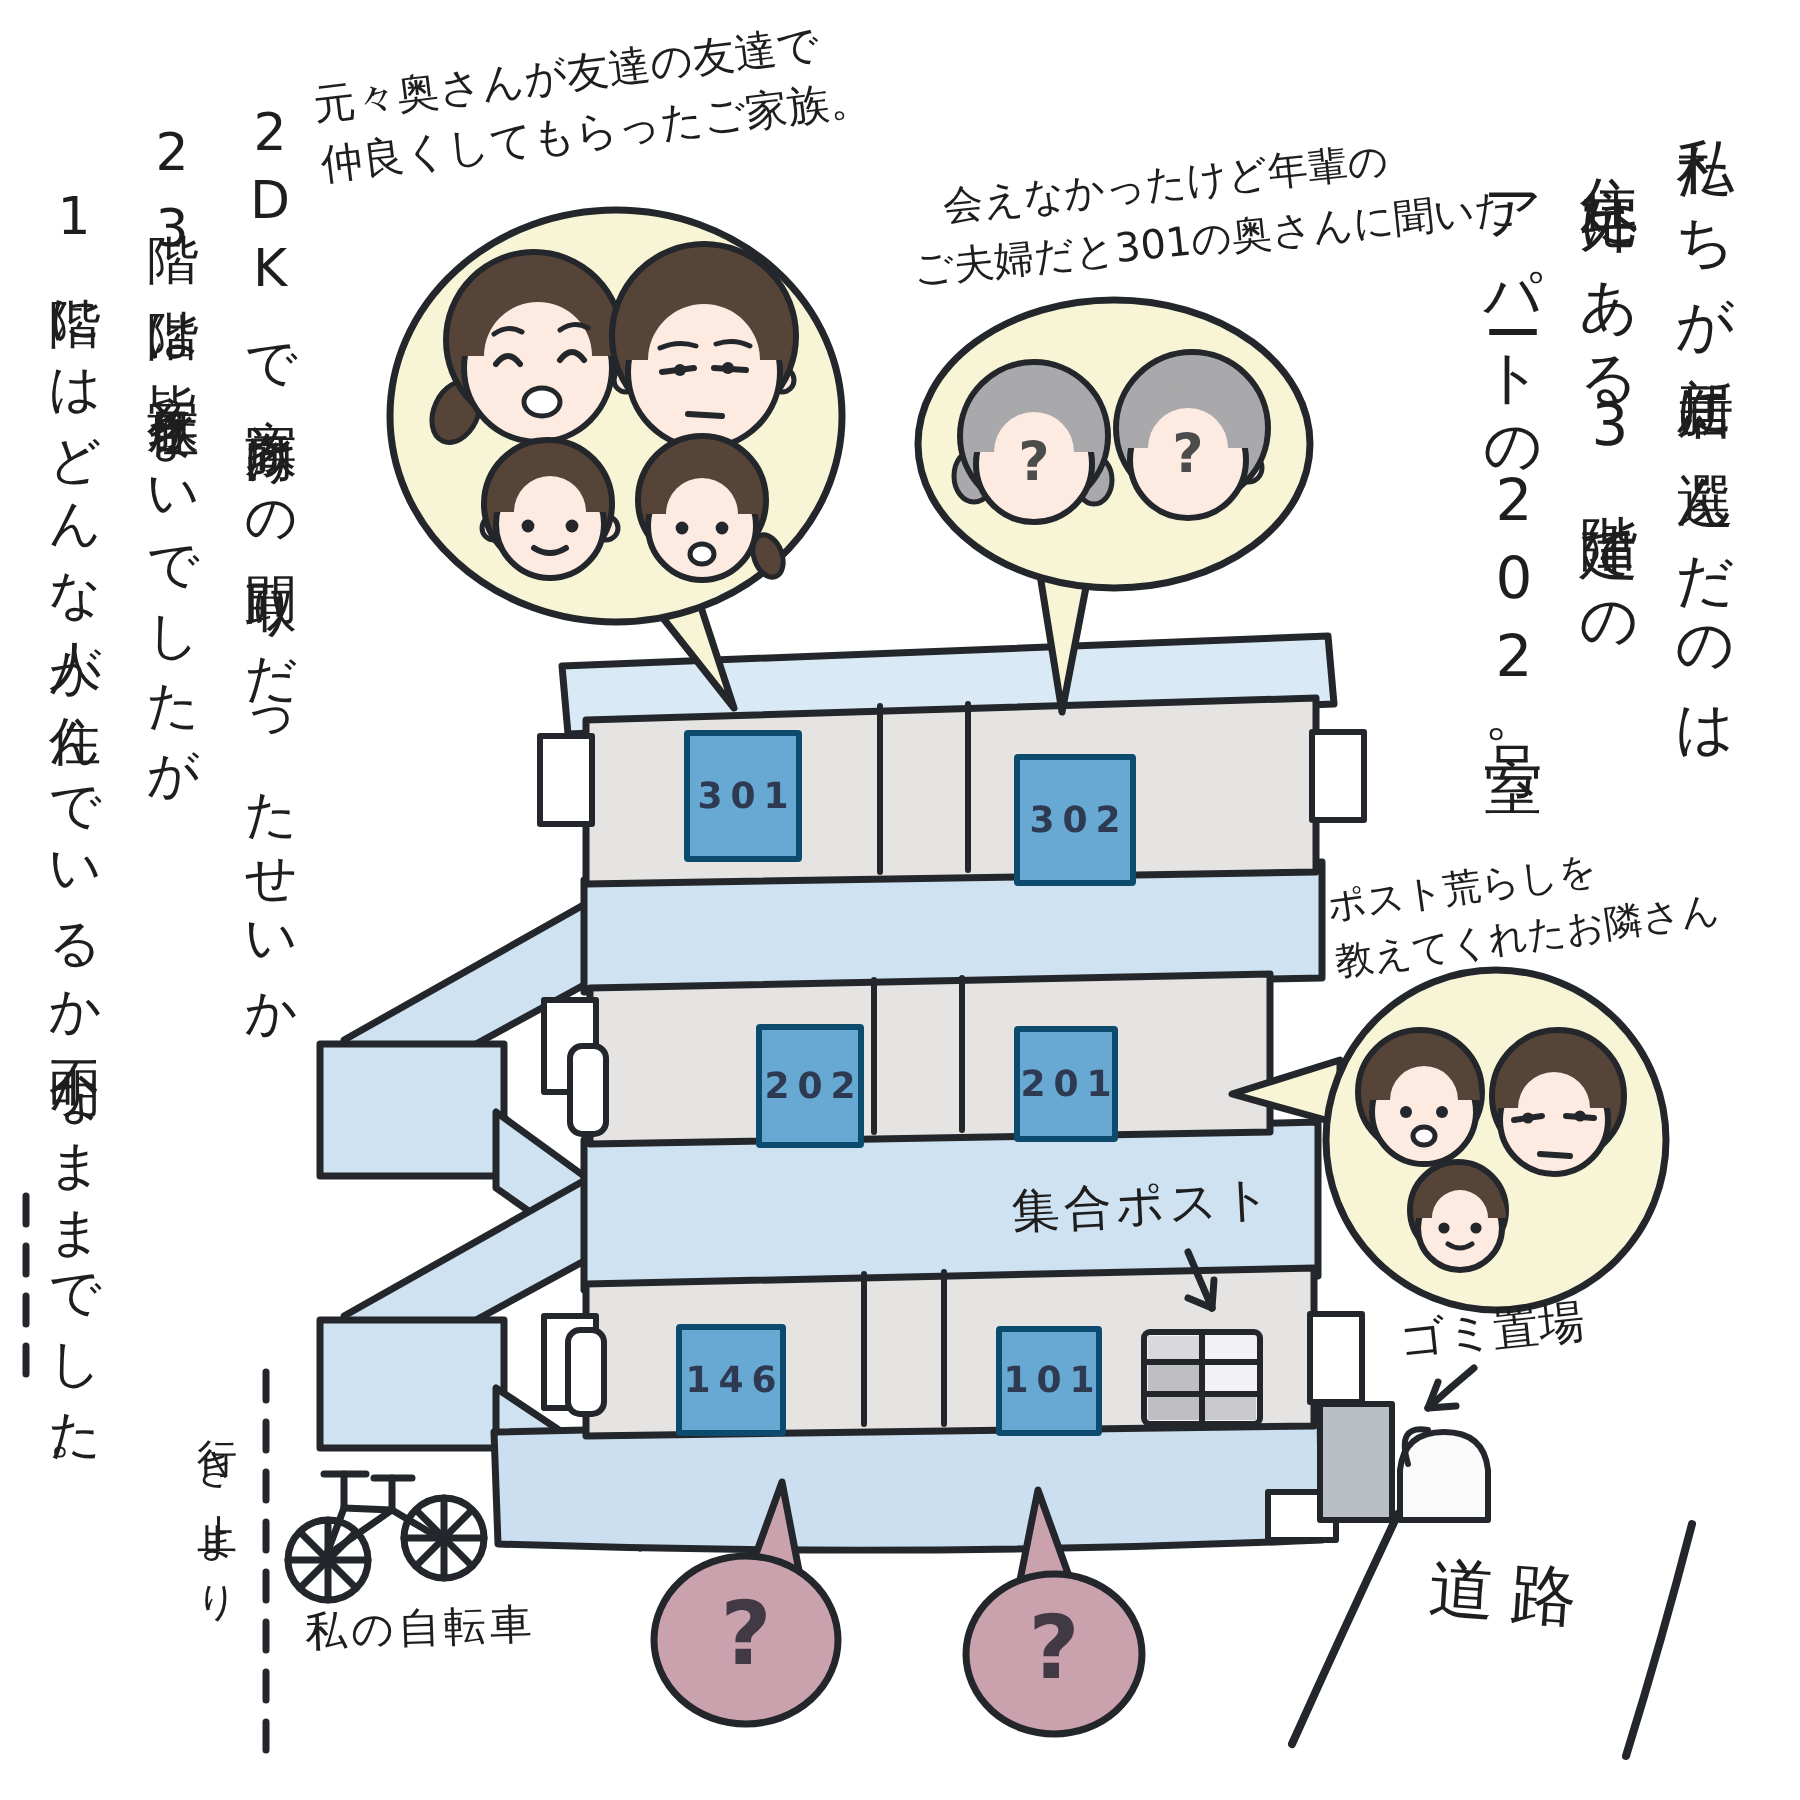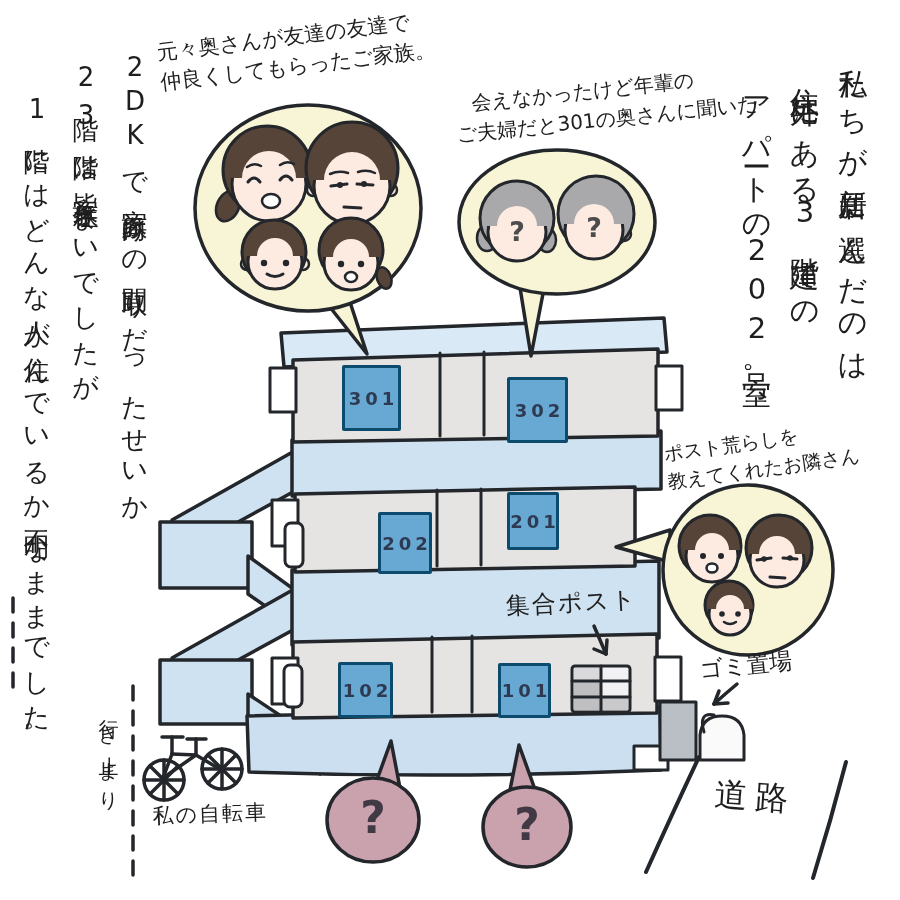--- a/index.html
+++ b/index.html
@@ -237,22 +237,22 @@
       <g stroke-width="3.5">
         <polygon points="509,795 537,795 519,745" fill="#c9a2ae"></polygon>
         <ellipse cx="527" cy="827" rx="44" ry="40" fill="#c9a2ae"></ellipse>
       </g>
     </g>
   </svg>
 
   <div class="door" style="left:342px;top:365px;width:53px;height:60px;">301</div>
   <div class="door" style="left:507px;top:363px;width:55px;height:60px;margin-top:14px;">302</div>
   <div class="door" style="left:340px;top:512px;width:48px;height:56px;margin-left:38px;">202</div>
-  <div class="door" style="left:507px;top:492px;width:46px;height:52px;">201</div>
-  <div class="door" style="left:338px;top:662px;width:49px;height:50px;">102</div>
+  <div class="door" style="left:507px;top:513px;width:46px;height:52px;">201</div>
+  <div class="door" style="left:338px;top:662px;width:49px;height:50px;">146</div>
   <div class="door" style="left:498px;top:663px;width:47px;height:49px;">101</div>
 
   <div class="v-block v-right">
     <div class="v-col">私たちが新居に選んだのは</div>
     <div class="v-col pt20">住宅外にある3階建ての</div>
     <div class="v-col pt30">アパートの202号室。</div>
   </div>
 
   <div class="v-block v-left">
     <div class="v-col">2DKで家族向けの間取りだったせいか</div>

